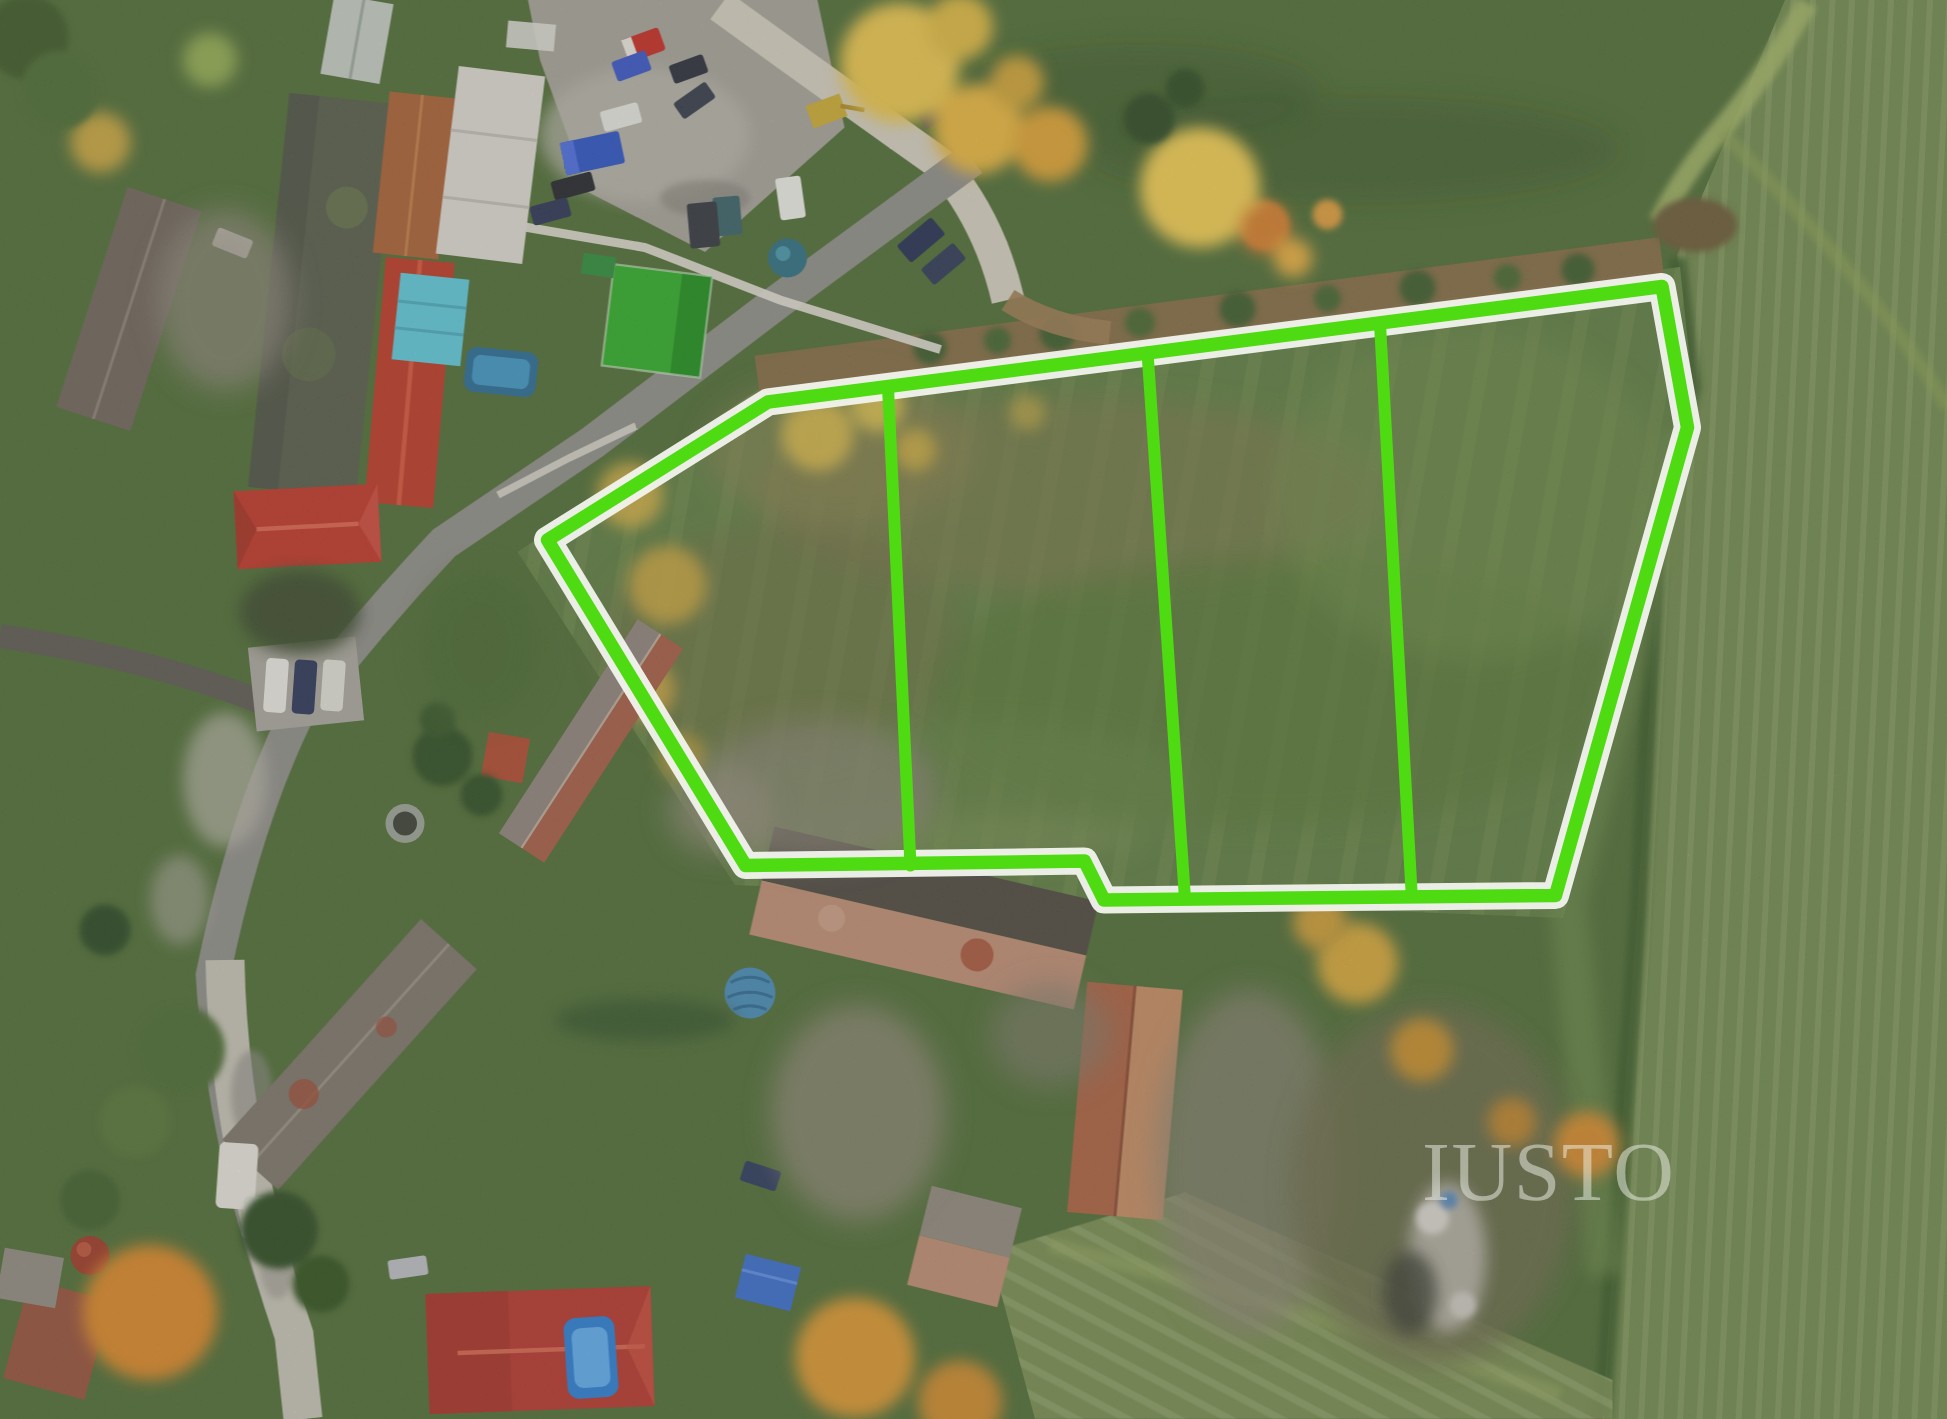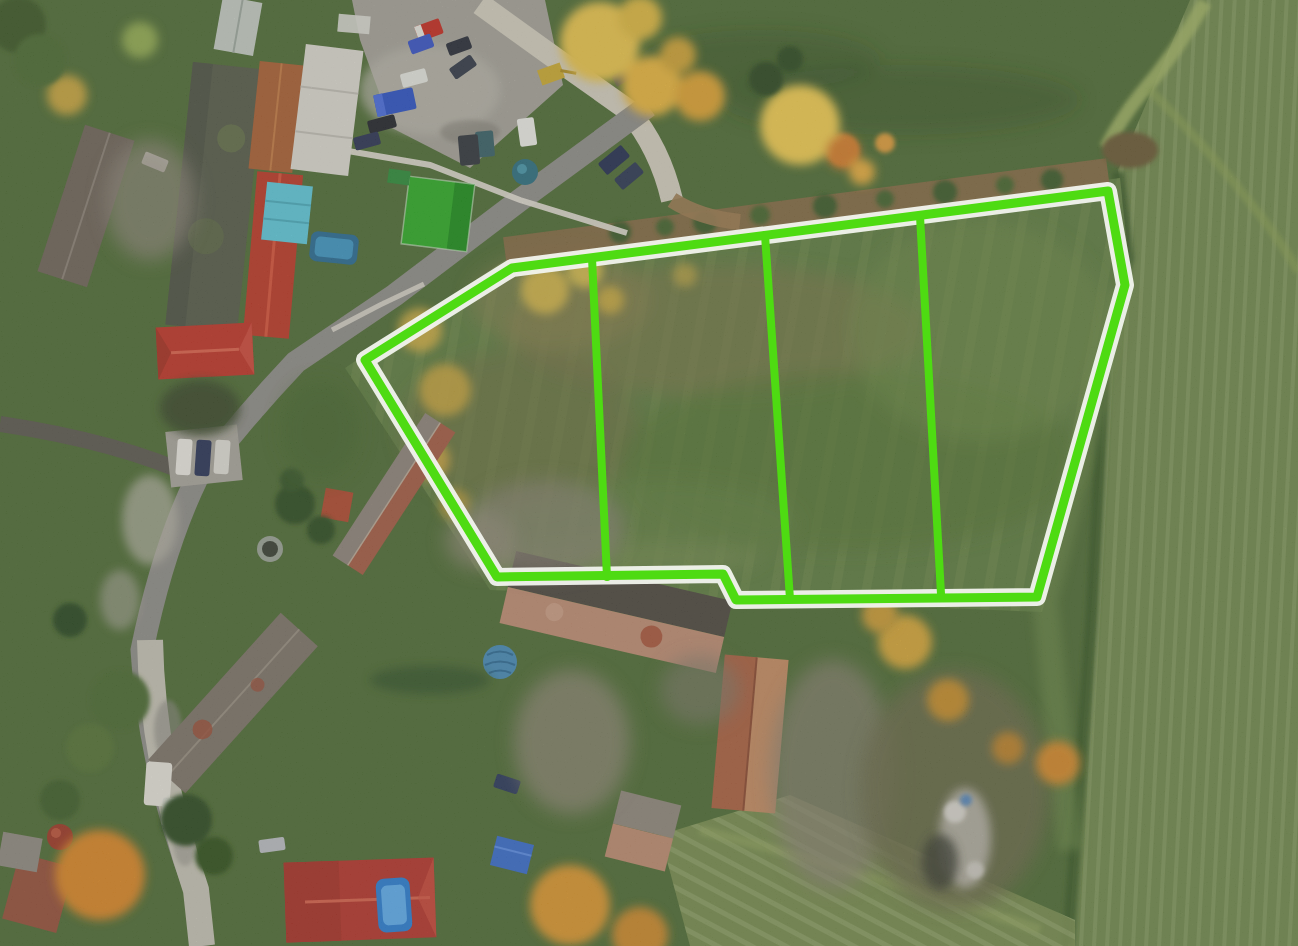--- a/index.html
+++ b/index.html
@@ -384,13 +384,14 @@
 
   <g>
     <polygon class="halo" points="365,360 512,268 1108,191 1125,285 1037,597 736,600 723,574 497,577"></polygon>
     <polyline class="divider" points="592,258 607,577"></polyline>
     <polyline class="divider" points="765,235 790,599"></polyline>
     <polyline class="divider" points="920,216 941,594"></polyline>
     <polygon class="outline" points="365,360 512,268 1108,191 1125,285 1037,597 736,600 723,574 497,577"></polygon>
   </g>
 </svg>
 
+<div class="watermark">IUSTO</div>
 </div>
 
 </body></html>

